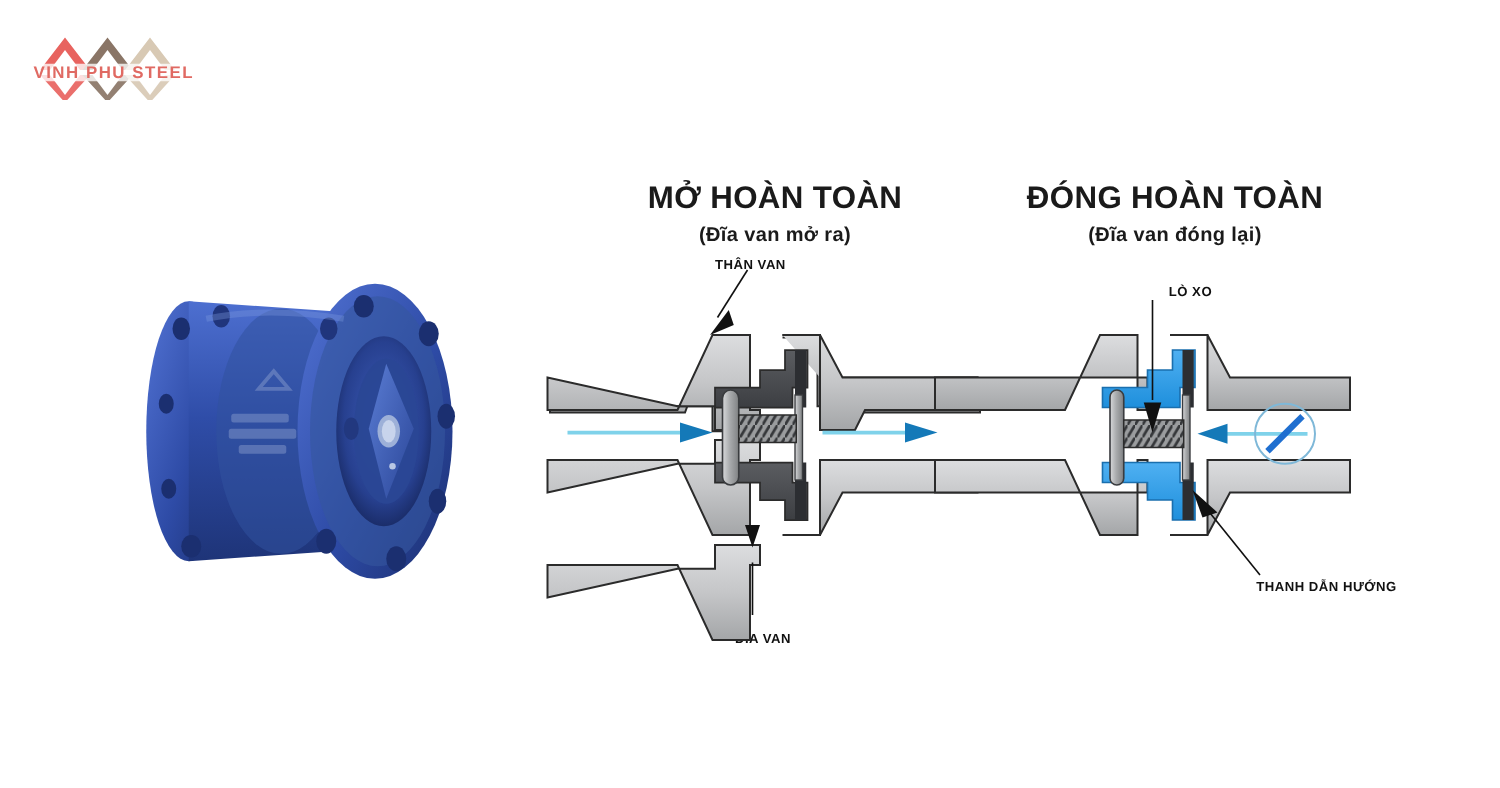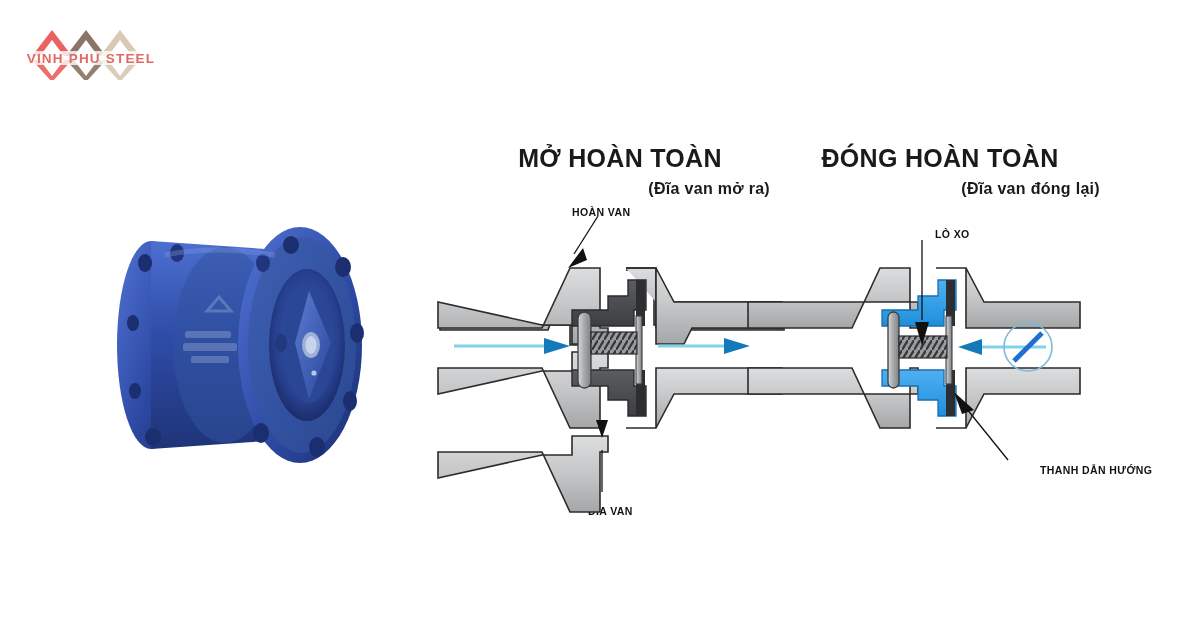--- a/index.html
+++ b/index.html
@@ -26,35 +26,35 @@
   .diagram{position:absolute;left:430px;top:120px;width:660px;height:420px;}
   .diagram svg{display:block;}
 
   .ttl{
     position:absolute;text-align:center;
     color:#1a1a1a;font-weight:bold;
     letter-spacing:.3px;
     white-space:nowrap;
   }
   .ttl.main{font-size:25px;}
-  .ttl.sub{font-size:16px;text-align:right;}
+  .ttl.sub{font-size:16px;}
 
   #t-open-main{left:470px;top:144px;width:300px;}
   #t-open-sub {left:470px;top:180px;width:300px;}
   #t-closed-main{left:780px;top:144px;width:320px;}
   #t-closed-sub {left:780px;top:180px;width:320px;}
 
   .callout{
     position:absolute;font-size:10.5px;font-weight:bold;color:#111;
     letter-spacing:.4px;white-space:nowrap;
   }
   #c-than-van{left:572px;top:206px;}
   #c-dia-van{left:588px;top:505px;}
   #c-lo-xo{left:923px;top:228px;padding-left:12px;}
-  #c-thanh-dan{left:1005px;top:464px;margin-left:35px;}
+  #c-thanh-dan{left:1005px;top:464px;}
 </style>
 </head>
 <body>
 
 <div class="page">
 
   <div class="logo">
     <svg width="130" height="60" viewBox="0 0 130 60">
 
       <path d="M6 36 L26 10 L46 36 L38 36 L26 20 L14 36 Z" fill="#e8635f"></path>
@@ -134,21 +134,21 @@
 
       <path d="M70 40 Q118 30 180 40" stroke="#7f9be0" stroke-width="5" fill="none" opacity="0.35"></path>
     </svg>
   </div>
 
   <div class="ttl main" id="t-open-main">MỞ HOÀN TOÀN</div>
   <div class="ttl sub" id="t-open-sub">(Đĩa van mở ra)</div>
   <div class="ttl main" id="t-closed-main">ĐÓNG HOÀN TOÀN</div>
   <div class="ttl sub" id="t-closed-sub">(Đĩa van đóng lại)</div>
 
-  <div class="callout" id="c-than-van">HOÀN VAN</div>
+  <div class="callout" id="c-than-van">THÂN VAN</div>
   <div class="callout" id="c-dia-van">ĐĨA VAN</div>
   <div class="callout" id="c-lo-xo">LÒ XO</div>
   <div class="callout" id="c-thanh-dan">THANH DẪN HƯỚNG</div>
 
   <div class="diagram">
     <svg width="660" height="420" viewBox="0 0 660 420">
       <defs>
         <linearGradient id="mg" x1="0" y1="0" x2="0" y2="1">
           <stop offset="0%" stop-color="#dcdddf"></stop>
           <stop offset="50%" stop-color="#c5c6c8"></stop>

